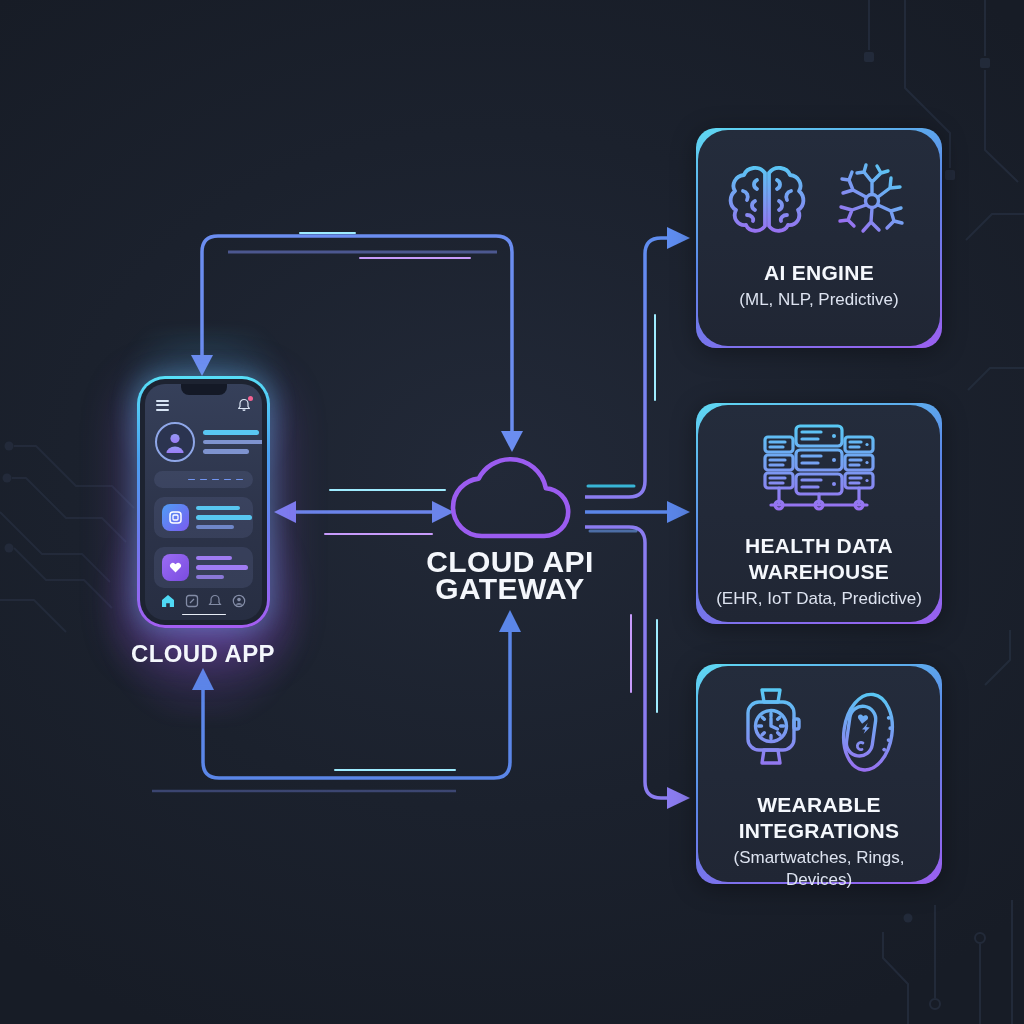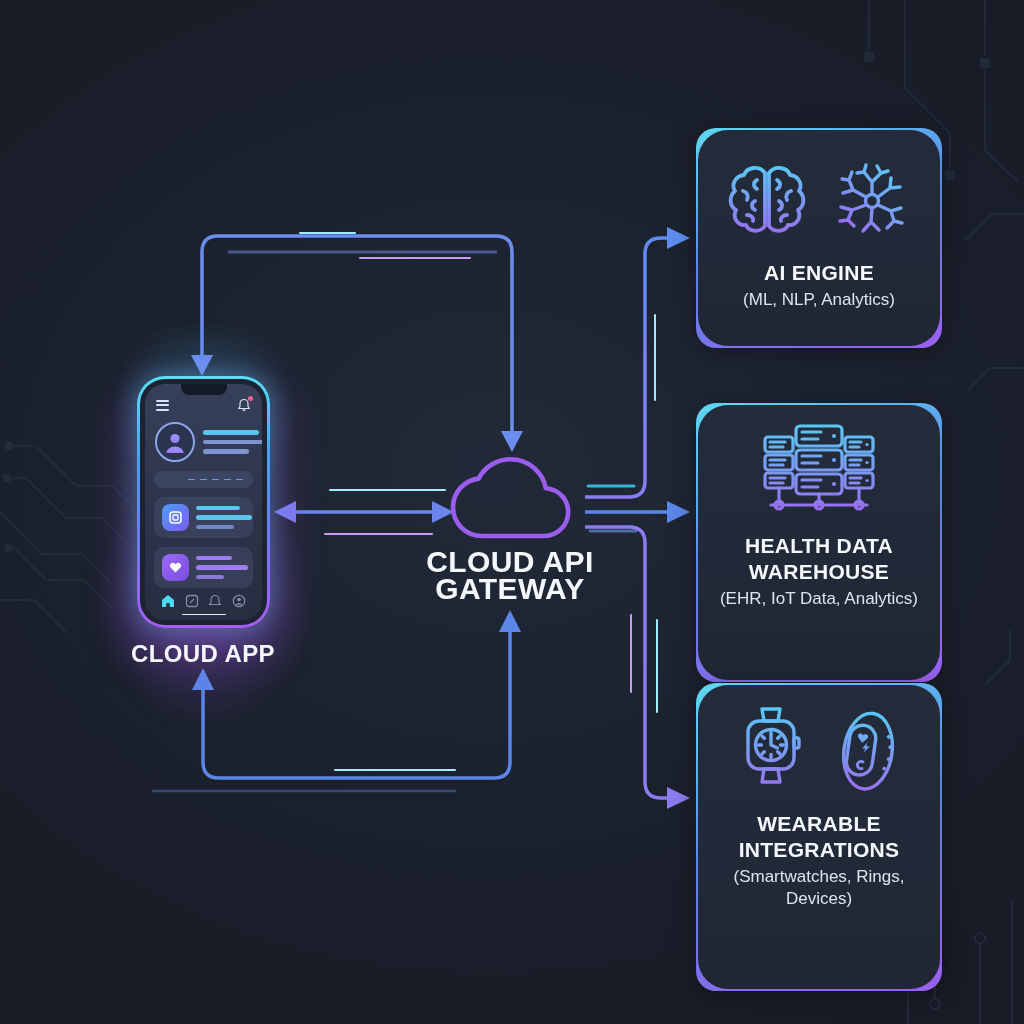--- a/index.html
+++ b/index.html
@@ -67,22 +67,22 @@
   #cloud-label{left:418px;top:548px;width:184px;font-size:30px;line-height:27px;}
 
   
   .node{position:absolute;left:696px;width:246px;border-radius:20px;padding:2px;
     background:linear-gradient(160deg,#5fd9f2 0%,#5b86e8 46%,#9b5ff0 100%);
     box-shadow:0 4px 24px rgba(0,0,0,.35);}
   .node-inner{width:100%;height:100%;border-radius:30px;
     background:linear-gradient(180deg,#242c3c 0%,#202634 100%);
     display:flex;flex-direction:column;align-items:center;}
   #node-ai{top:128px;height:220px;}
-  #node-health{top:403px;height:279px;}
-  #node-wearable{top:683px;height:308px;}
+  #node-health{top:403px;height:221px;}
+  #node-wearable{top:664px;height:220px;}
   .icon-row{display:flex;align-items:center;justify-content:center;gap:24px;}
   #node-ai .icon-row{margin-top:30px;}
   #node-health .icon-row{margin-top:18px;}
   #node-wearable .icon-row{margin-top:20px;}
   .node-title{margin-top:20px;color:#f5f8fd;font-size:21px;line-height:26px;font-weight:700;text-align:center;white-space:pre-line;letter-spacing:.3px;}
   #node-health .node-title{margin-top:14px;}
   #node-wearable .node-title{margin-top:14px;}
   .node-sub{margin-top:3px;color:#dde3f0;font-size:17px;line-height:22px;text-align:center;white-space:pre-line;}
 </style>
 </head>
@@ -339,21 +339,21 @@
             <path d="M41,34 V22 M41,22 L33,12 M33,12 L26,13 M33,12 L35,5 M41,22 L50,13 M50,13 L46,6 M50,13 L57,11"></path>
             <path d="M35,37 L22,30 M22,30 L12,33 M22,30 L18,20 M18,20 L11,19 M18,20 L21,12"></path>
             <path d="M47,37 L59,28 M59,28 L60,18 M59,28 L69,27"></path>
             <path d="M35,45 L21,50 M21,50 L10,47 M21,50 L17,60 M17,60 L9,61 M17,60 L23,66"></path>
             <path d="M47,45 L60,51 M60,51 L70,48 M60,51 L63,61 M63,61 L71,63 M63,61 L56,68"></path>
             <path d="M41,48 L40,62 M40,62 L32,71 M40,62 L48,70"></path>
           </g>
         </svg>
       </div>
       <div class="node-title">AI ENGINE</div>
-      <div class="node-sub">(ML, NLP, Analytics)</div>
+      <div class="node-sub">(ML, NLP, Predictive)</div>
     </div>
   </div>
 
   <div class="node" id="node-health">
     <div class="node-inner">
       <div class="icon-row">
         <svg width="126" height="96" viewBox="0 0 124 96" style="position:static">
           <defs>
               <linearGradient id="gSv" x1="62" y1="2" x2="62" y2="90" gradientUnits="userSpaceOnUse">
             <stop offset="0" stop-color="#58c9f4"></stop>
@@ -391,21 +391,21 @@
 
             <path d="M22,65 V82 M62,71 V82 M102,65 V82 M14,82 H110"></path>
             <circle cx="22" cy="82" r="4"></circle>
               <circle cx="62" cy="82" r="4"></circle>
               <circle cx="102" cy="82" r="4"></circle>
           </g>
         </svg>
       </div>
       <div class="node-title">HEALTH DATA
 WAREHOUSE</div>
-      <div class="node-sub">(EHR, IoT Data, Analytics)</div>
+      <div class="node-sub">(EHR, IoT Data, Predictive)</div>
     </div>
   </div>
 
   <div class="node" id="node-wearable">
     <div class="node-inner">
       <div class="icon-row">
         <svg width="72" height="92" viewBox="0 0 72 92" style="position:static">
           <defs>
               <linearGradient id="gWa" x1="36" y1="4" x2="36" y2="88" gradientUnits="userSpaceOnUse">
             <stop offset="0" stop-color="#58c9f4"></stop>

